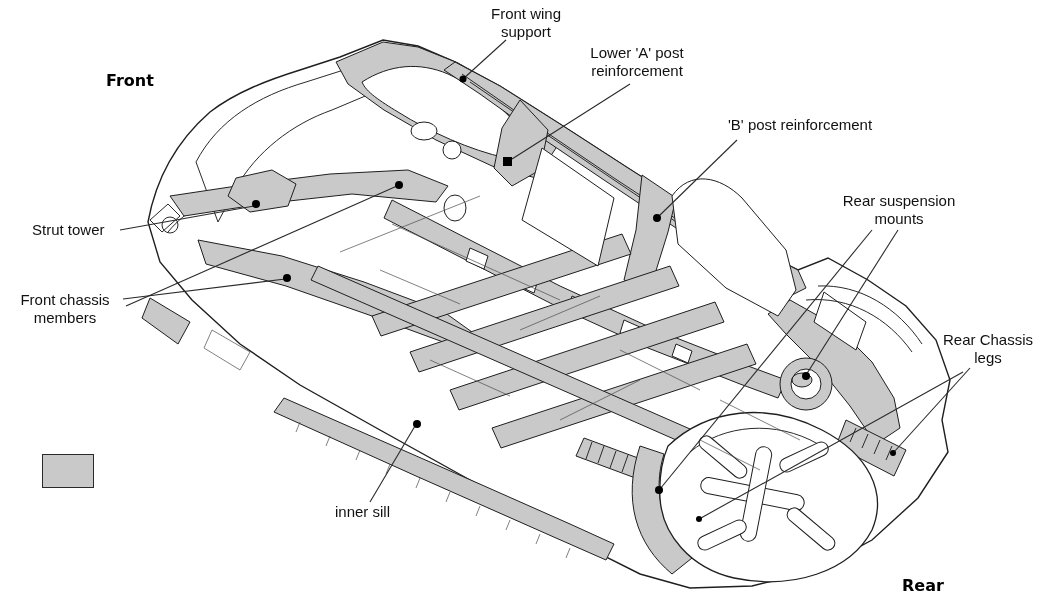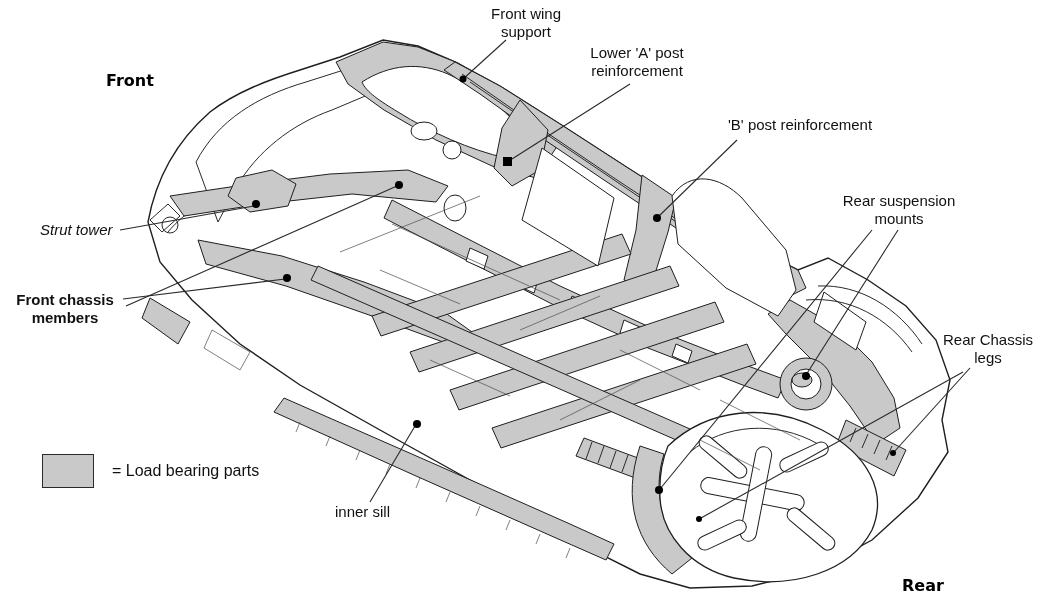--- a/index.html
+++ b/index.html
@@ -203,26 +203,25 @@
   <div class="lbl" style="left:476px;top:5px;width:100px;">Front wing support</div>
 
   <div class="lbl left" style="left:728px;top:116px;">'B' post reinforcement</div>
 
   <div class="lbl" style="left:574px;top:44px;width:126px;">Lower 'A' post reinforcement</div>
 
   <div class="lbl" style="left:833px;top:192px;width:132px;text-align:center;">Rear suspension mounts</div>
 
   <div class="lbl" style="left:929px;top:331px;width:118px;">Rear Chassis legs</div>
 
-  <div class="lbl left" style="left:40px;top:221px;font-style:italic;">Strut tower</div>
-
-  <div class="lbl" style="left:13px;top:291px;width:104px;font-weight:bold;">Front chassis members</div>
+  <div class="lbl left" style="left:32px;top:221px;">Strut tower</div>
+
+  <div class="lbl" style="left:13px;top:291px;width:104px;">Front chassis members</div>
 
   <div class="lbl left" style="left:335px;top:503px;">inner sill</div>
 
   <div class="big" style="left:106px;top:71px;">Front</div>
 
   <div class="big" style="left:902px;top:576px;">Rear</div>
 
   <div class="legend-swatch"></div>
-  <div class="legend-text">= Load bearing parts</div>
 
 </div>
 
 </body></html>

